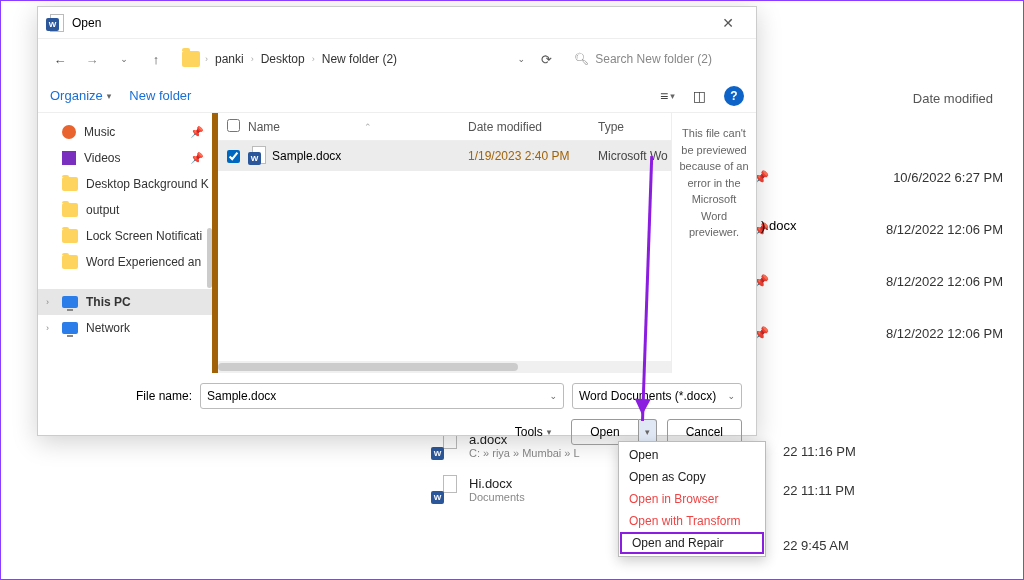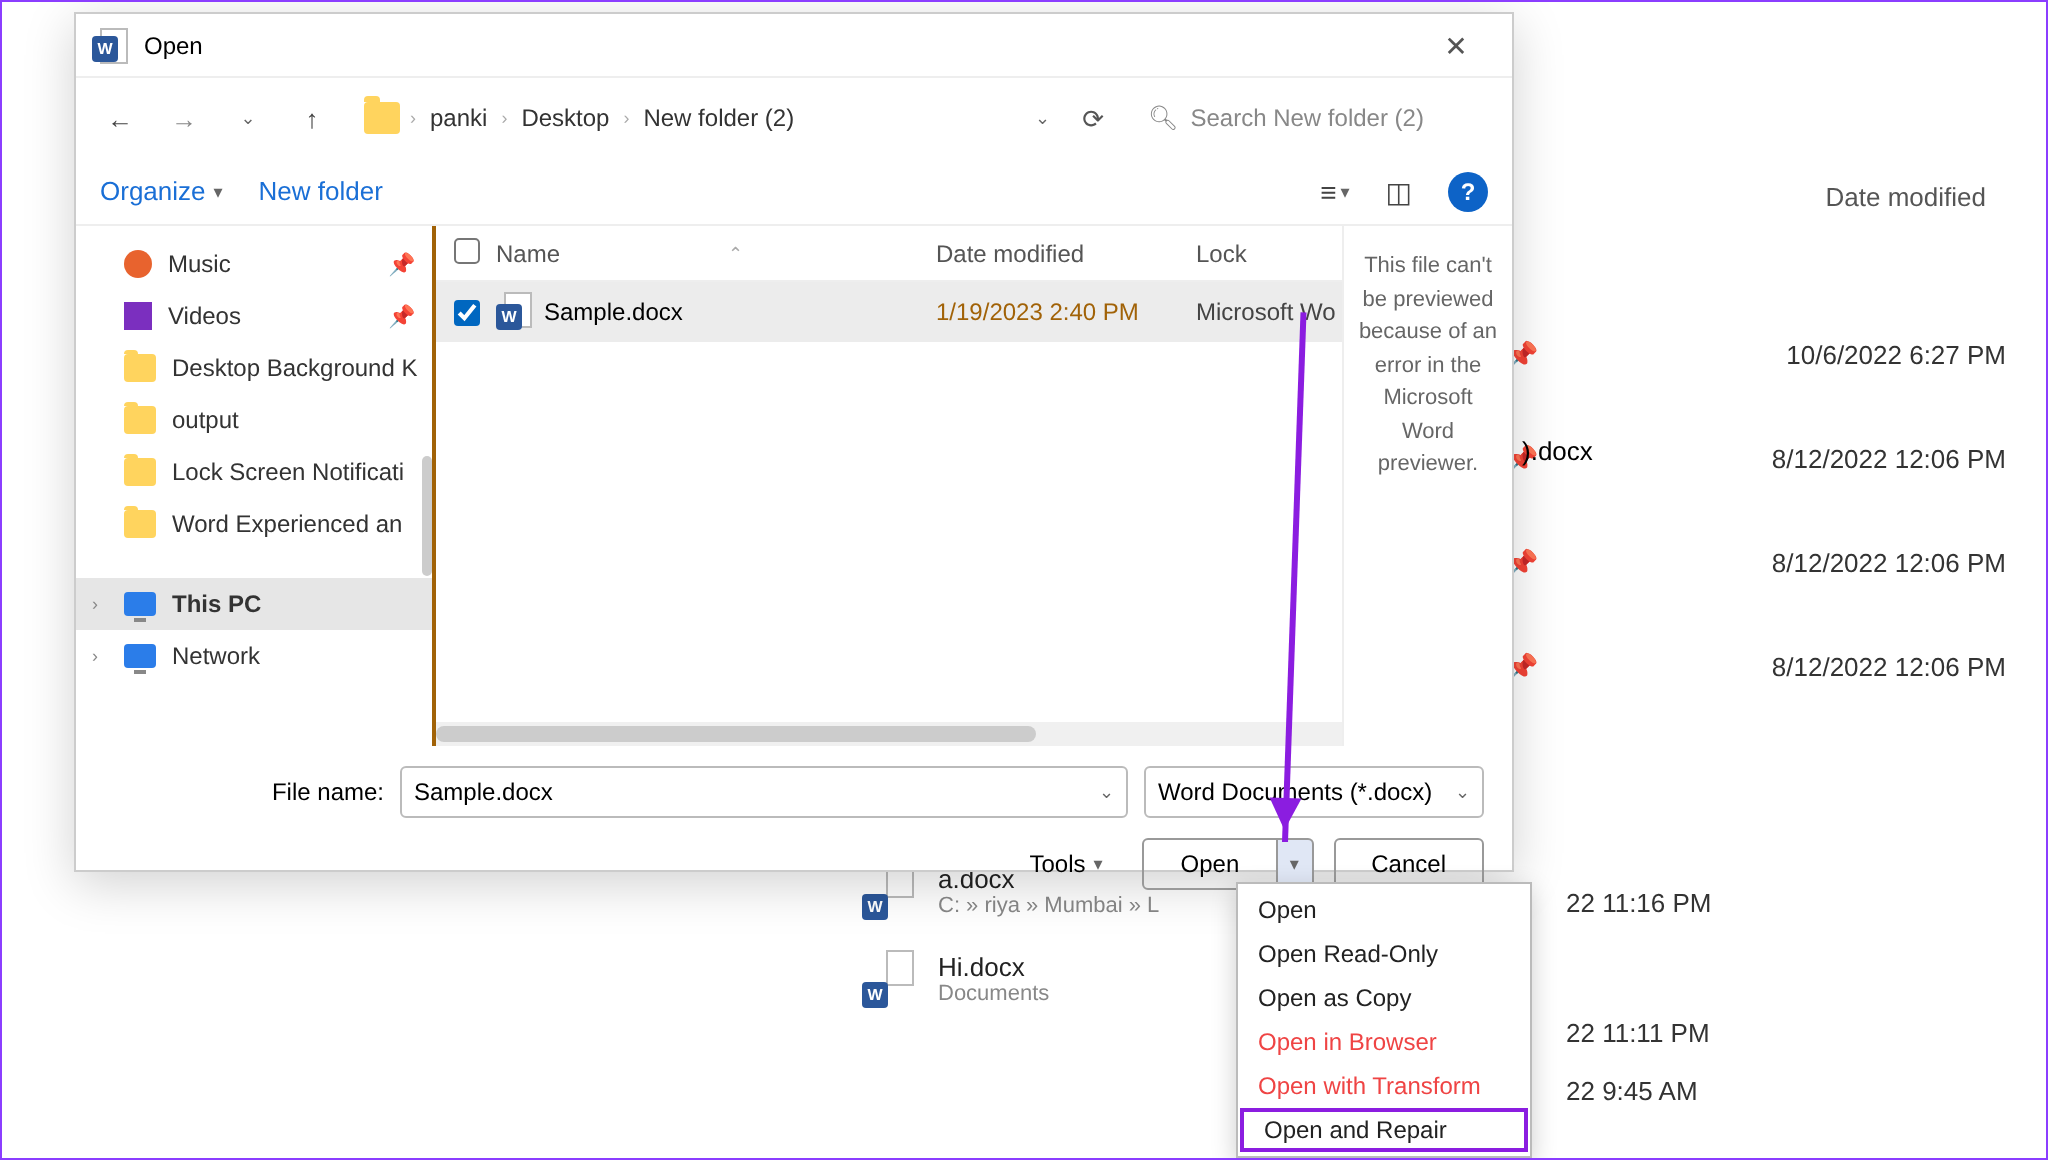--- a/index.html
+++ b/index.html
@@ -32,21 +32,21 @@
 .pathbox .seg{font-size:12px;color:#333;padding:0 2px}
 .pathbox .spacer{flex:1}
 .searchbox{width:180px;height:30px;border:1px #ddd;border-radius:4px;display:flex;align-items:center;padding:0 8px;color:#888;font-size:12px;gap:6px}
 .toolbar{display:flex;align-items:center;height:34px;padding:0 12px;gap:18px;border-bottom:1px solid #eee}
 .toolbar .org{color:#1a6fd6;font-size:13px;display:flex;align-items:center;gap:4px}
 .toolbar .nf{color:#1a6fd6;font-size:13px}
 .toolbar .sp{flex:1}
 .toolbar .vbtn{color:#444;font-size:14px;display:flex;align-items:center;gap:2px}
 .toolbar .help{width:20px;height:20px;border-radius:50%;background:#0d63c7;color:#fff;display:flex;align-items:center;justify-content:center;font-size:12px;font-weight:bold}
 .body{display:flex;height:260px}
-.sidebar{width:180px;border-right:2px solid #a16207;overflow:hidden;padding:6px 0;position:relative}
+.sidebar{width:180px;border-right:6px solid #a16207;overflow:hidden;padding:6px 0;position:relative}
 .sbscroll{position:absolute;right:0;top:115px;width:5px;height:60px;background:#ccc;border-radius:3px}
 .sitem{display:flex;align-items:center;height:26px;padding:0 8px 0 24px;gap:8px;font-size:12px;color:#333;white-space:nowrap;overflow:hidden}
 .sitem.sel{background:#e6e6e6}
 .sitem .pin{margin-left:auto;color:#888;font-size:11px}
 .sitem .exp{position:absolute;left:8px;color:#888;font-size:9px}
 .ficon{width:16px;height:14px;background:#ffd45e;border-radius:2px;position:relative;flex-shrink:0}
 .ficon::before{content:'';position:absolute;top:-2px;left:0;width:7px;height:2px;background:#ffd45e;border-radius:2px 2px 0 0}
 .micon{width:14px;height:14px;border-radius:50%;background:#e8632e;flex-shrink:0}
 .vicon{width:14px;height:14px;background:#7b2fbf;flex-shrink:0}
 .pcicon{width:16px;height:12px;background:#2b7de9;border-radius:2px;flex-shrink:0;position:relative}
@@ -132,21 +132,21 @@
       <div class="wicon">
           <div class="pg"></div>
           <div class="bd">W</div>
         </div>
       <div class="info">
           <div class="fname">Hi.docx</div>
           <div class="fpath">Documents</div>
         </div>
     </div>
   </div>
-  <div class="bg-time" style="top:508px;left:782px">22 11:11 PM</div>
+  <div class="bg-time" style="top:482px;left:782px">22 11:11 PM</div>
   <div class="bg-time" style="top:537px;left:782px">22 9:45 AM</div>
 </div>
 
 <div class="dialog">
   <div class="titlebar">
     <div class="wicon">
         <div class="pg"></div>
         <div class="bd">W</div>
       </div>
     <div class="title">Open</div>
@@ -230,21 +230,21 @@
       <div class="sbscroll"></div>
     </div>
     <div class="filelist">
       <div class="flhdr">
         <div class="cb"><input type="checkbox" style=""></div>
         <div class="cname">
             <span>Name</span>
             <span style="margin-left:80px;color:#aaa;font-size:9px">⌃</span>
           </div>
         <div class="cdate">Date modified</div>
-        <div class="ctype">Lock</div>
+        <div class="ctype">Type</div>
       </div>
       <div class="flrow">
         <div class="cb">
             <input type="checkbox" checked="" style="">
           </div>
         <div class="cname">
             <div class="wicon">
               <div class="pg"></div>
               <div class="bd">W</div>
             </div>
@@ -285,18 +285,17 @@
       </div>
       <div class="btn">Cancel</div>
     </div>
   </div>
 </div>
 
 <div class="arrow"></div>
 
 <div class="dropdown">
   <div class="mi">Open</div>
-  <div class="mi">Open Read-Only</div>
   <div class="mi">Open as Copy</div>
   <div class="mi dis">Open in Browser</div>
   <div class="mi dis">Open with Transform</div>
   <div class="mi hl">Open and Repair</div>
 </div>
 
 </body></html>

